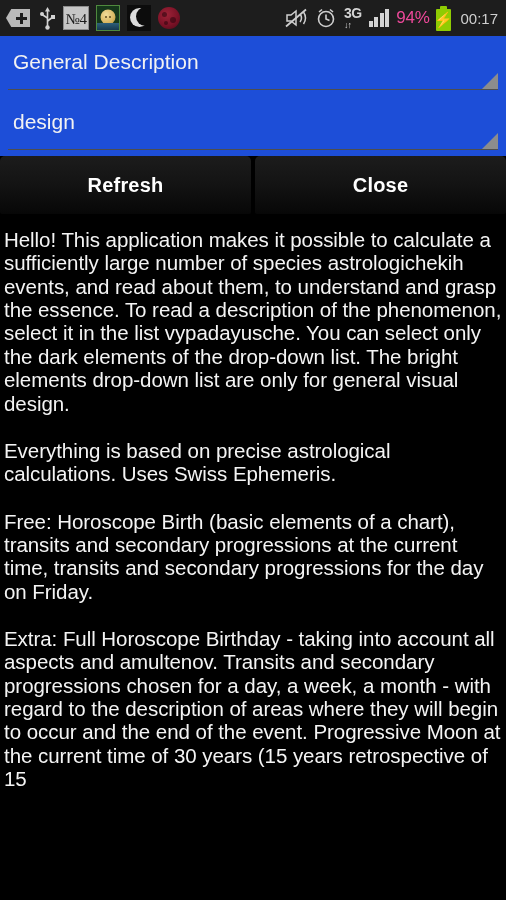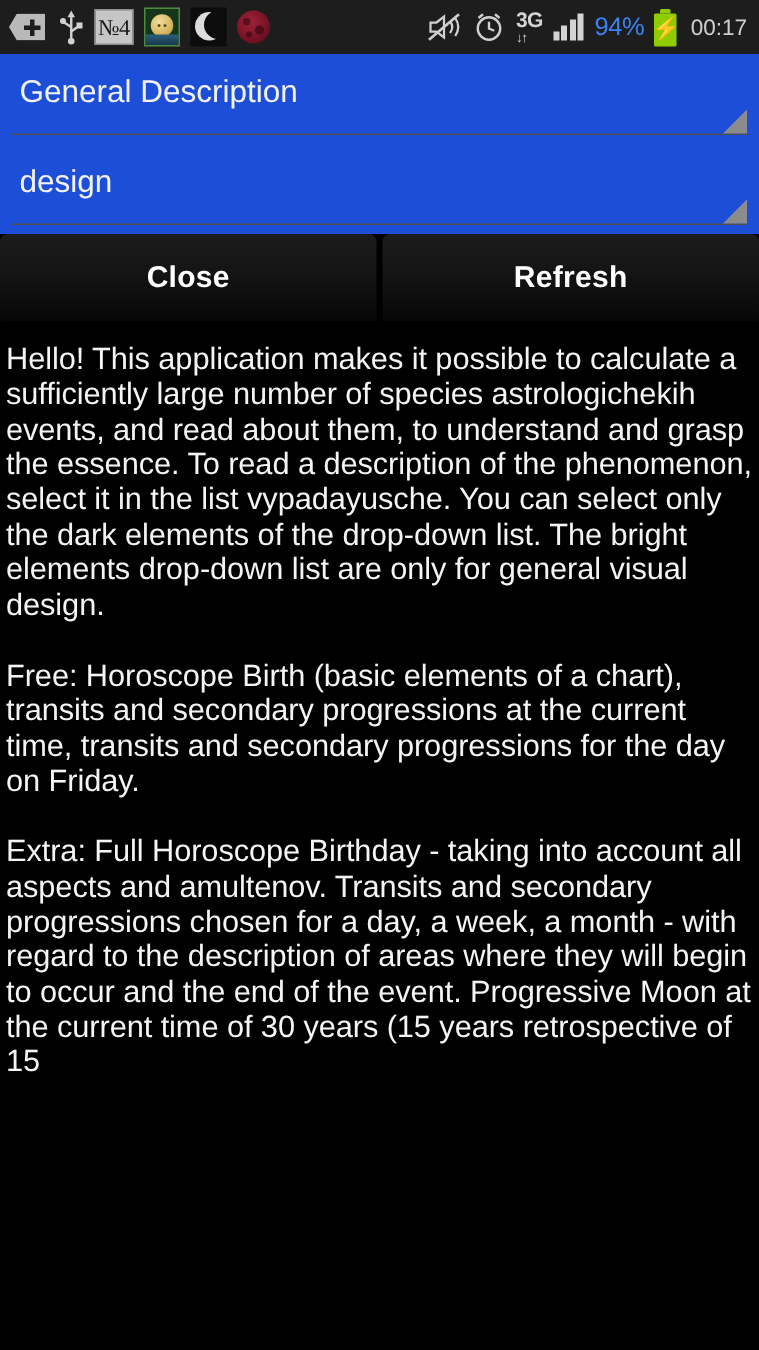--- a/index.html
+++ b/index.html
@@ -157,21 +157,21 @@
   .ico-signal {
     display: flex; align-items: flex-end; gap: 1.5px; height: 18px;
   }
   .ico-signal i { display:block; width: 4px; background: #d4d4d4; }
   .ico-signal i:nth-child(1) { height: 6px; }
   .ico-signal i:nth-child(2) { height: 10px; }
   .ico-signal i:nth-child(3) { height: 14px; }
   .ico-signal i:nth-child(4) { height: 18px; }
 
   .sb-batt-pct {
-    font-size: 17px; color: #3b82f6; letter-spacing: -0.3px;
+    font-size: 17px; color: #ec4899; letter-spacing: -0.3px;
   }
 
   
   .ico-battery {
     width: 15px; height: 25px; position: relative;
   }
   .ico-battery .cap {
     position:absolute; left: 4px; top: 0; width: 7px; height: 3px;
     background: #8fcc03; border-radius: 1px 1px 0 0;
   }
@@ -361,21 +361,22 @@
   <span class="sp-tri"></span>
 </div>
 
 <div class="spinner">
   <span class="sp-text">design</span>
   <span class="sp-rule"></span>
   <span class="sp-tri"></span>
 </div>
 
 <div class="btn-row">
+  <button class="btn">Refresh</button>
   <button class="btn">Close</button>
-  <button class="btn">Refresh</button>
 </div>
 
 <div class="content">
   <p>Hello! This application makes it possible to calculate a sufficiently large number of species astrologichekih events, and read about them, to understand and grasp the essence. To read a description of the phenomenon, select it in the list vypadayusche. You can select only the dark elements of the drop-down list. The bright elements drop-down list are only for general visual design.</p>
+  <p>Everything is based on precise astrological calculations. Uses Swiss Ephemeris.</p>
   <p>Free: Horoscope Birth (basic elements of a chart), transits and secondary progressions at the current time, transits and secondary progressions for the day on Friday.</p>
   <p>Extra: Full Horoscope Birthday - taking into account all aspects and amultenov. Transits and secondary progressions chosen for a day, a week, a month - with regard to the description of areas where they will begin to occur and the end of the event. Progressive Moon at the current time of 30 years (15 years retrospective of 15</p>
 </div>
 
 </body></html>

